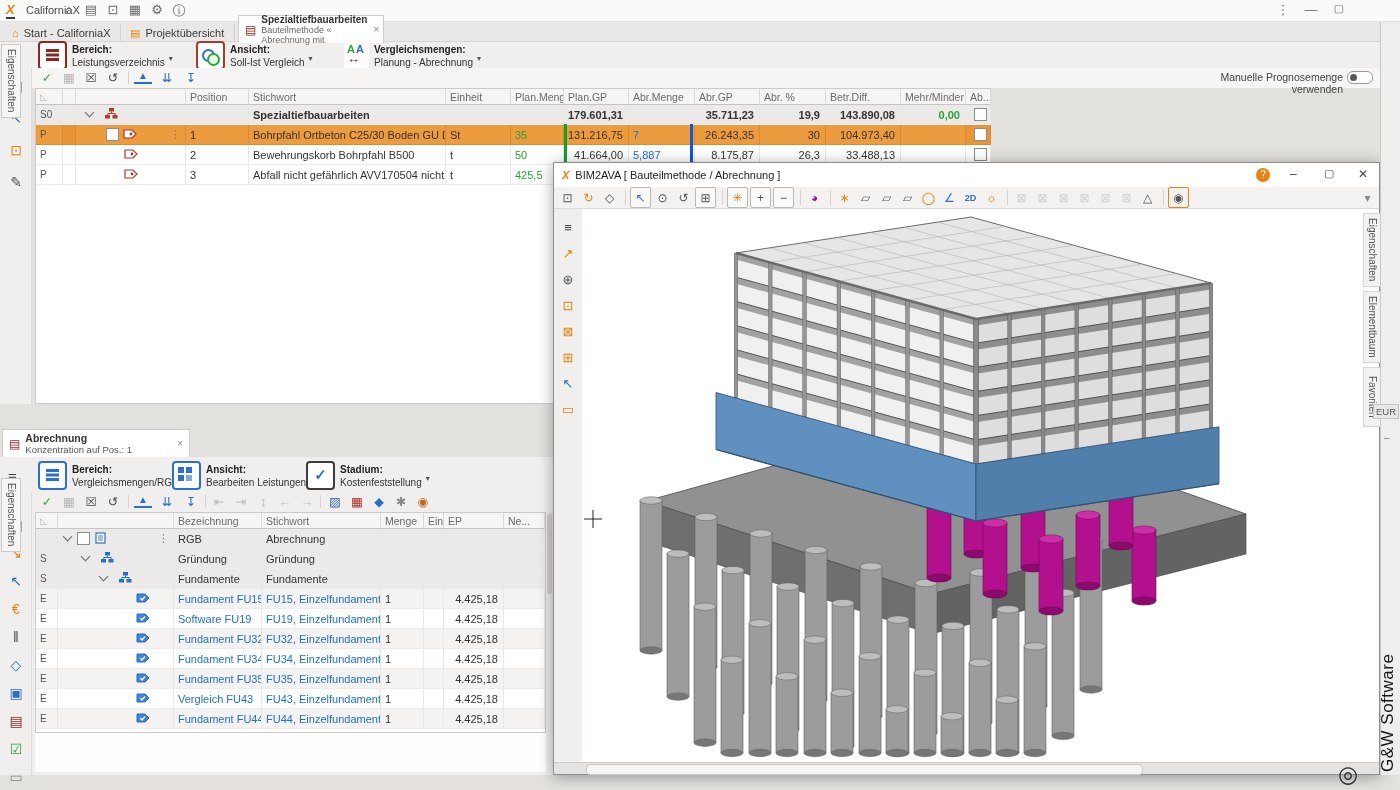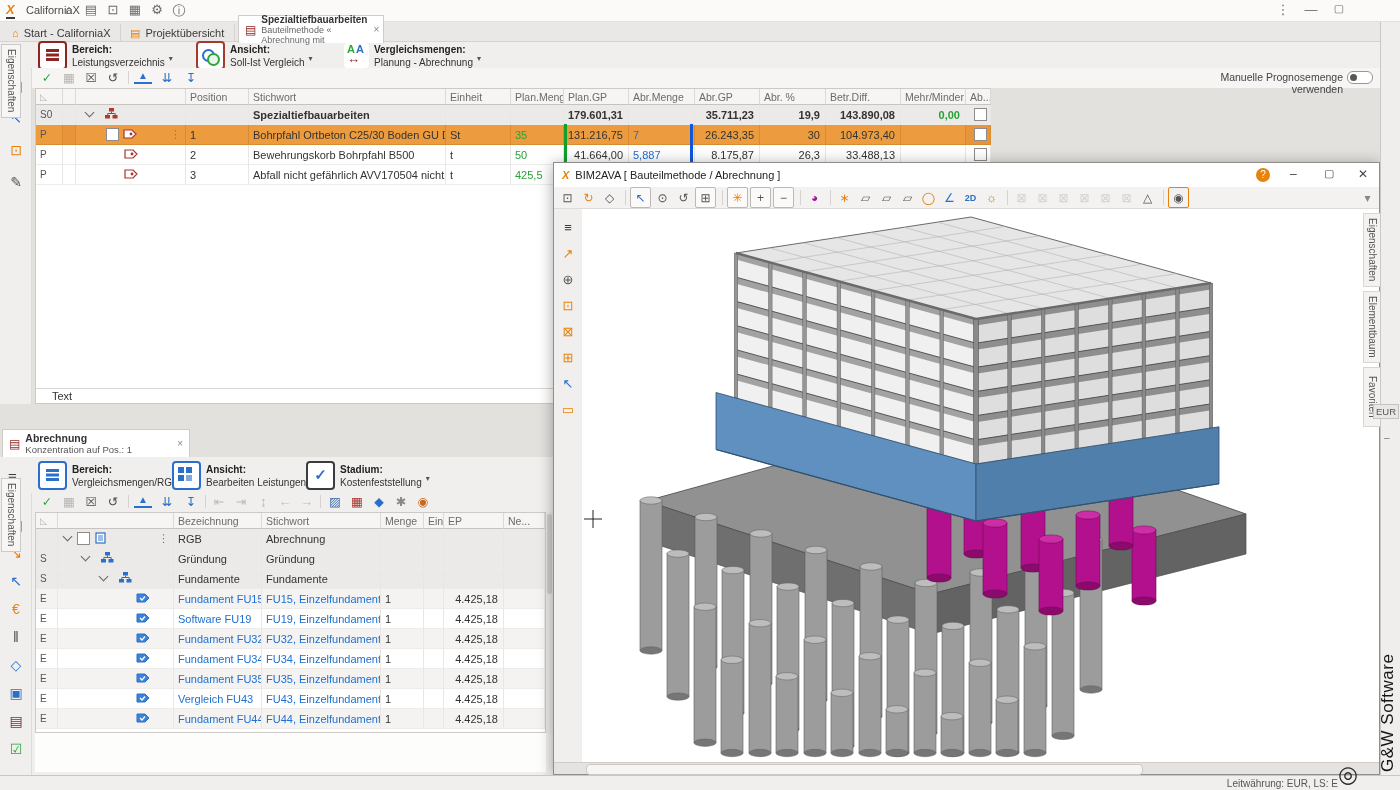--- a/index.html
+++ b/index.html
@@ -258,21 +258,20 @@
         <div class="cell num" style="width: 66px;"></div>
         <div class="cell num" style="width: 75px;"></div>
         <div class="cell num" style="width: 65px;"></div>
         <div class="cell" style="width: 25px;">
           <span class="cb" style="margin-left:4px"></span>
         </div>
       </div>
     </div>
   <div class="abs" style="left:564px;top:124px;width:3px;height:40px;background:#12a02c;z-index:4;"></div>
   <div class="abs" style="left:690px;top:124px;width:3px;height:40px;background:#1257d8;z-index:4;"></div>
-  <div class="abs" style="left:36px;top:388px;width:954px;height:15px;background:#fff;border-top:1px solid #d8d5d2;font-size:11px;color:#333;padding:1px 0 0 16px;"><span>Text</span></div>
 
   <div class="abs" style="left:2px;top:429px;width:188px;height:28px;background:#fff;border:1px solid #cfccc9;border-bottom:none;display:flex;align-items:center;padding:0 6px;z-index:2;">
     <span style="color:#8d2620;margin-right:5px;font-size:12px;">▤</span>
     <span style="line-height:11px;">
       <span style="font-size:10.5px;font-weight:bold;display:block;">Abrechnung</span>
       <span style="font-size:9.5px;color:#555;display:block;">Konzentration auf Pos.: 1</span>
     </span>
     <span style="margin-left:auto;color:#888;font-size:10px;">×</span>
   </div>
   <div class="abs" style="left:0;top:457px;width:555px;height:318px;background:#f1efee;"></div>
@@ -509,23 +508,20 @@
         <div class="cell" style="width: 20px;"></div>
         <div class="cell num" style="width: 60px;">4.425,18</div>
         <div class="cell" style="width: 41px;"></div>
       </div>
     </div>
   <div class="abs" style="left:546px;top:512px;width:7px;height:221px;background:#eceae8;">
       <span style="position:absolute;left:1px;top:2px;width:5px;height:80px;background:#d0cdca;border-radius:3px;"></span>
     </div>
   <div class="abs" style="left:35px;top:733px;width:511px;height:39px;background:#fdfdfc;"></div>
 
-  <div class="abs statusbar">
-    <span class="abs" style="right:62px;top:2px;font-size:10px;color:#555;">Leitwährung: EUR, LS: E</span>
-  </div>
   <span class="abs" style="left:1338px;top:763px;font-size:23px;color:#2b2b2b;z-index:22;line-height:23px;">◎</span>
 
   <div class="abs rrail"></div>
   <div class="rtab vt" style="top:44px;height:72px;z-index:21;">
       <span class="vt">Eigenschaften</span>
     </div>
   <div class="abs" style="left:1373px;top:404px;width:26px;height:15px;background:#e9e7e5;border:1px solid #c5c2bf;font-size:9.5px;color:#555;text-align:center;z-index:21;padding-top:1px;"><span>EUR</span></div>
   <span class="abs" style="left:1384px;top:432px;color:#777;font-size:10px;z-index:21;">‒</span>
   <div class="rtab vt" style="top:478px;height:72px;z-index:21;">
       <span class="vt">Eigenschaften</span>

